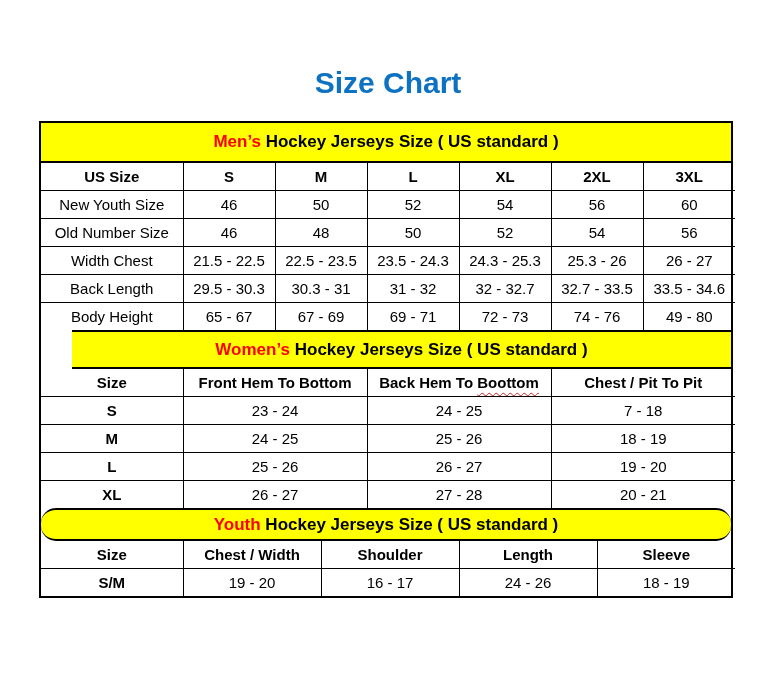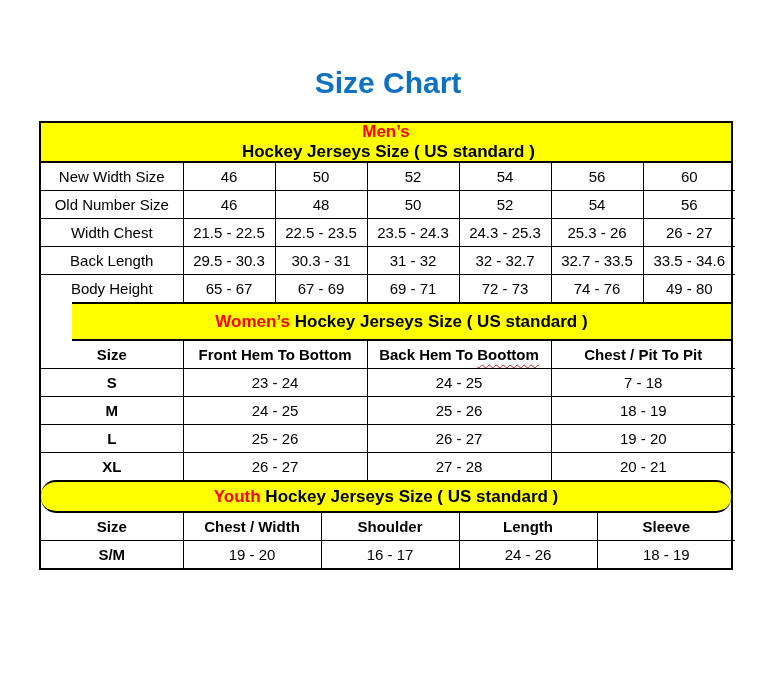--- a/index.html
+++ b/index.html
@@ -4,21 +4,21 @@
 <style>
   html,body{margin:0;padding:0;background:#ffffff;}
   .doc{position:relative;width:776px;height:692px;background:#ffffff;overflow:hidden;
        font-family:"Liberation Sans",sans-serif;color:#000;}
   .page-title{position:absolute;top:66px;left:0;width:776px;text-align:center;
        font-size:30px;font-weight:700;color:#0e72c2;letter-spacing:0px;}
   .chart-wrap{position:absolute;left:39px;top:121px;width:694px;border:2px solid #000;
        box-sizing:border-box;background:#fff;}
   .band{background:#ffff00;display:flex;align-items:center;justify-content:center;
        font-weight:700;font-size:17px;border-bottom:2px solid #000;white-space:pre-wrap;}
-  .band.mens-band{height:38px;flex-direction:column;}
+  .band.mens-band{height:38px;}
   .band.womens-band{height:35px;border-top:2px solid #000;margin-left:31px;}
   .band.youth-band{height:29px;border-top:2px solid #000;border-radius:15px;}
   .band .hl{color:#ff0000;}
   table.tbl{width:100%;border-collapse:collapse;table-layout:fixed;border-style:hidden;}
   .tbl th,.tbl td{border:1.5px solid #000;text-align:center;vertical-align:middle;
        height:27px;font-size:15px;padding:0 2px;overflow:hidden;}
   .tbl th{font-weight:700;}
   .tbl td{font-weight:400;}
   .tbl td.bold-label{font-weight:700;}
   .squiggle{text-decoration-line:underline;text-decoration-style:wavy;
@@ -39,22 +39,31 @@
       <colgroup>
         <col style="width:142px">
           <col style="width:92px">
           <col style="width:92px">
           <col style="width:92px">
           <col style="width:92px">
           <col style="width:92px">
           <col style="width:92px">
       </colgroup>
       <tbody>
+          <tr>
+        <th>US Size</th>
+        <th>S</th>
+        <th>M</th>
+        <th>L</th>
+        <th>XL</th>
+        <th>2XL</th>
+        <th>3XL</th>
+      </tr>
       <tr>
-        <td>New Width Size</td>
+        <td>New Youth Size</td>
         <td>46</td>
         <td>50</td>
         <td>52</td>
         <td>54</td>
         <td>56</td>
         <td>60</td>
       </tr>
       <tr>
         <td>Old Number Size</td>
         <td>46</td>

